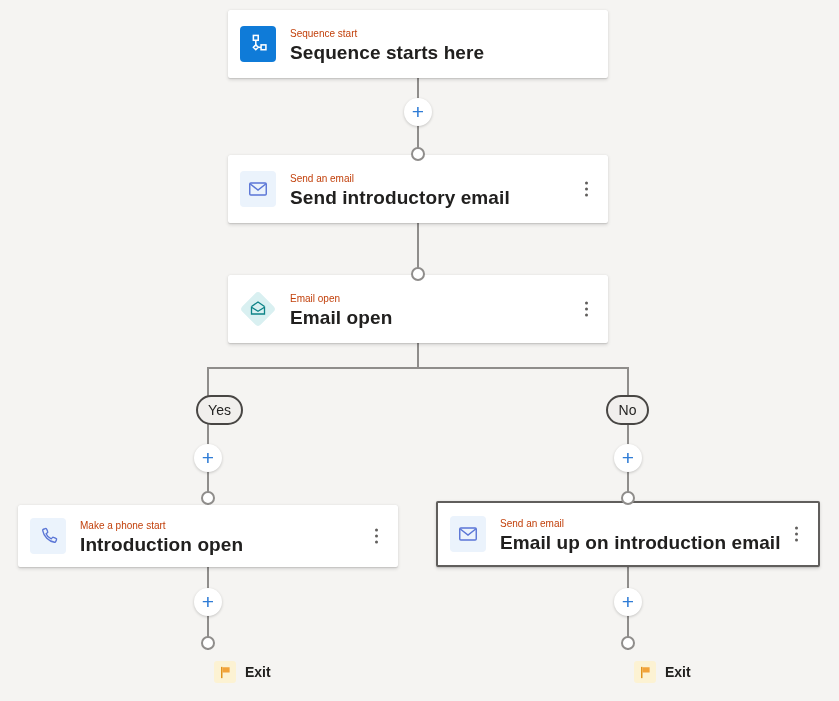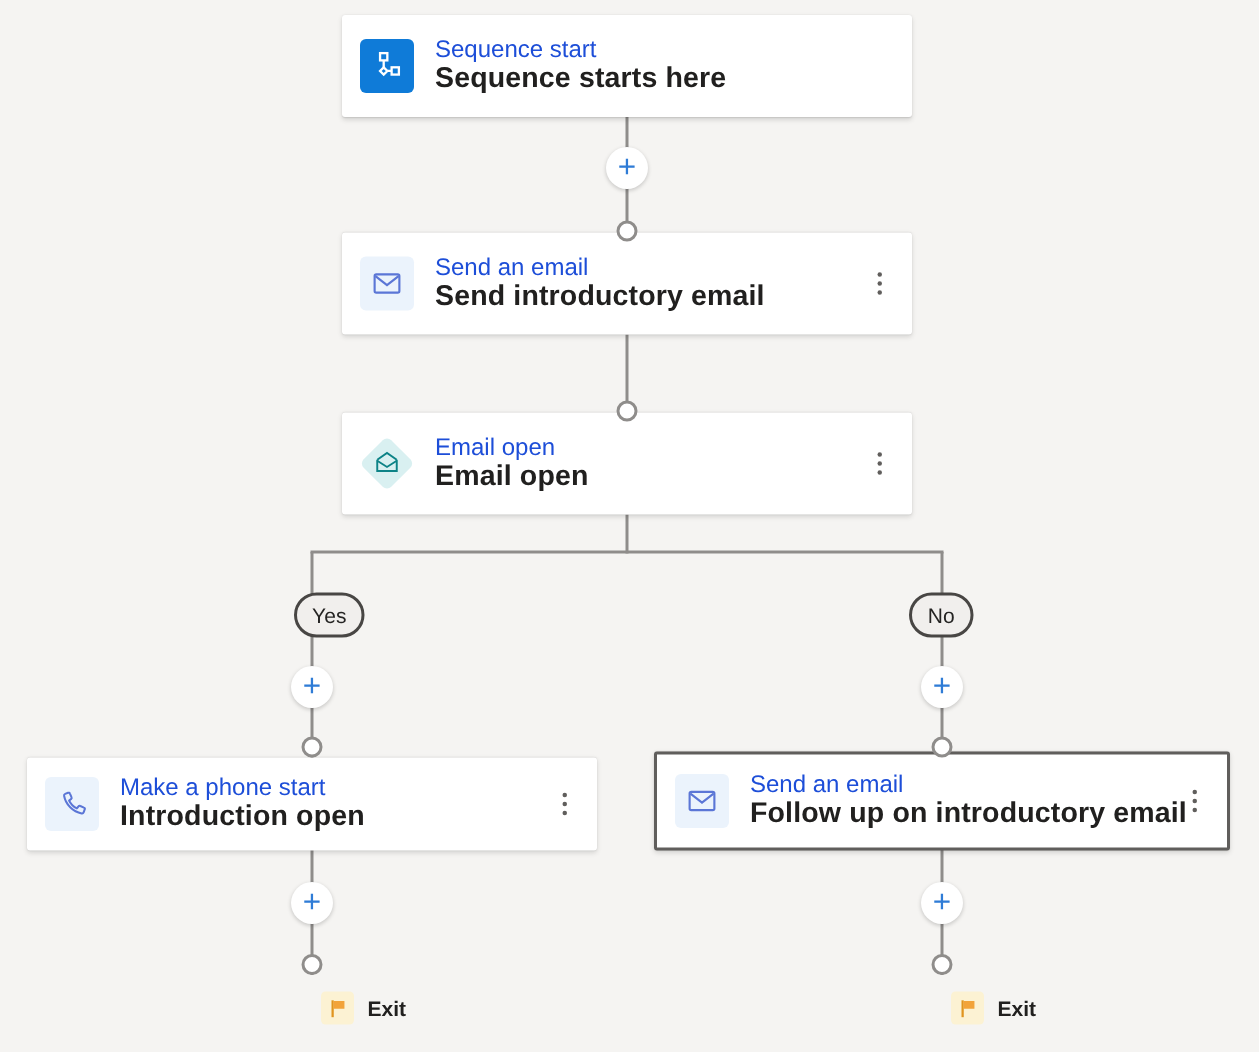--- a/index.html
+++ b/index.html
@@ -38,21 +38,21 @@
   }
   .icon-blue-solid{background:#0f7bd8;}
   .icon-blue-light{background:#ebf3fc;}
   .icon-plain{background:transparent;}
   .diamond{
     position:absolute;left:5px;top:5px;width:26px;height:26px;
     background:#d9f0f1;border-radius:4px;transform:rotate(45deg);
   }
   .icon-box svg{position:relative;z-index:1;}
   .card .texts{margin-left:14px;display:flex;flex-direction:column;gap:2px;min-width:0;}
-  .card .label{font-size:16px;color:#1d4ed8;line-height:15px;}
+  .card .label{font-size:10px;color:#c2410c;line-height:15px;}
   .card .title{font-size:19px;font-weight:700;color:#21201f;line-height:20px;letter-spacing:.1px;}
 
   
   .kebab{
     position:absolute;right:16px;top:50%;transform:translateY(-50%);
     display:flex;flex-direction:column;gap:3px;padding:4px;cursor:pointer;
   }
   .kebab i{width:3px;height:3px;border-radius:50%;background:#605e5c;display:block;}
 
   
@@ -205,21 +205,21 @@
 
   <div class="card selected" style="left:436px;top:501px;width:384px;height:66px">
     <div class="icon-box icon-blue-light">
       <svg width="22" height="22" viewBox="0 0 20 20" fill="none" stroke="#5b76d6" stroke-width="1.3">
         <rect x="2.5" y="4.5" width="15" height="11" rx="1"></rect>
         <path d="M3 5.5 L10 11 L17 5.5"></path>
       </svg>
     </div>
     <div class="texts">
       <div class="label">Send an email</div>
-      <div class="title">Follow up on introductory email</div>
+      <div class="title">Email up on introduction email</div>
     </div>
     <div class="kebab">
         <i></i>
         <i></i>
         <i></i>
       </div>
   </div>
 
   <div class="add-btn" style="left:194px;top:588px">
     <span>+</span>

